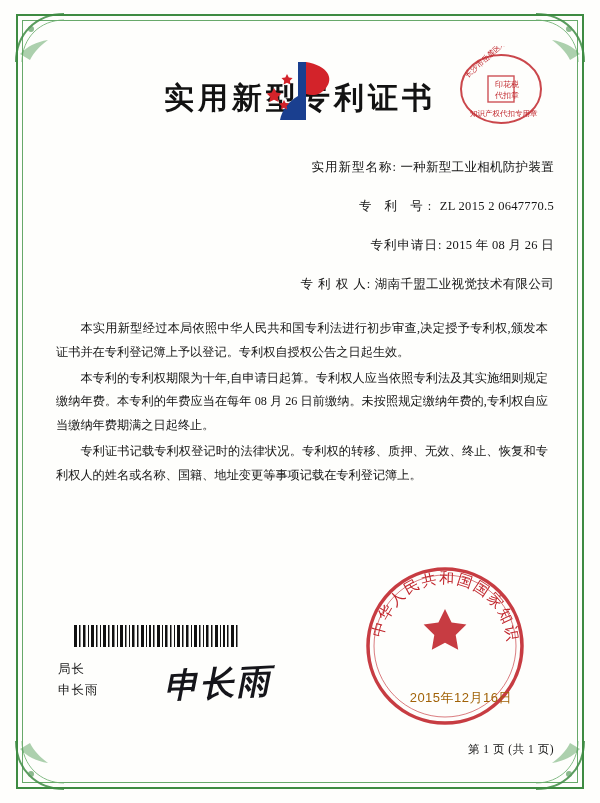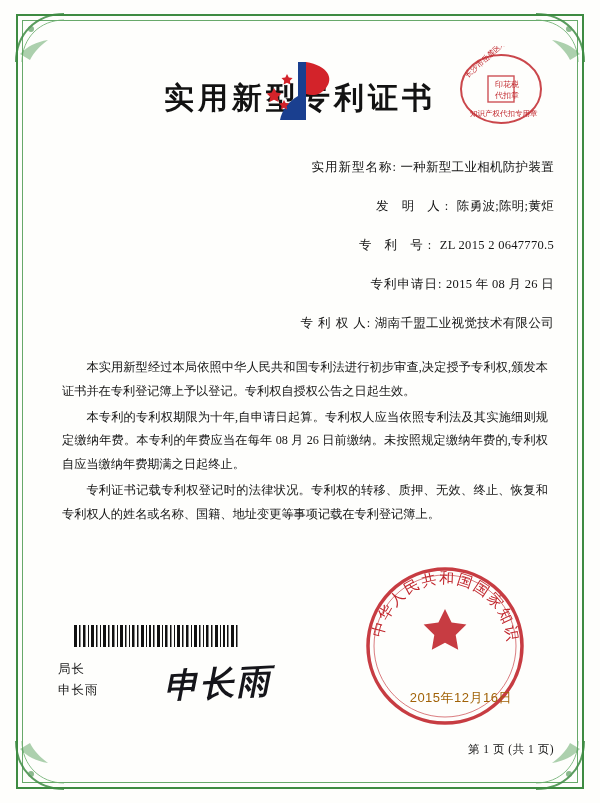--- a/index.html
+++ b/index.html
@@ -113,21 +113,21 @@
 
   .body-text {
     margin-top: 24px;
     padding: 0 6px 0 10px;
     font-size: 12.2px;
     line-height: 1.95;
     text-align: justify;
     color: #141414;
   }
   .body-text p {
-    margin: 0 0 2px 6px;
+    margin: 0 0 2px 0;
     text-indent: 2em;
   }
 
   .barcode {
     position: absolute;
     left: 28px;
     bottom: 116px;
     width: 166px;
     height: 22px;
   }
@@ -239,24 +239,20 @@
       </svg>
     </div>
 
 
     <div class="doc-title">实用新型专利证书</div>
 
     <div class="fields">
       <div class="field-row">
         <span class="field-label">实用新型名称:</span>
         <span class="field-value">一种新型工业相机防护装置</span>
-      </div>
-      <div class="field-row spaced">
-        <span class="field-label">发 明 人:</span>
-        <span class="field-value">陈勇波;陈明;黄炬</span>
       </div>
       <div class="field-row spaced">
         <span class="field-label">专 利 号:</span>
         <span class="field-value">ZL 2015 2 0647770.5</span>
       </div>
       <div class="field-row">
         <span class="field-label">专利申请日:</span>
         <span class="field-value">2015 年 08 月 26 日</span>
       </div>
       <div class="field-row">

